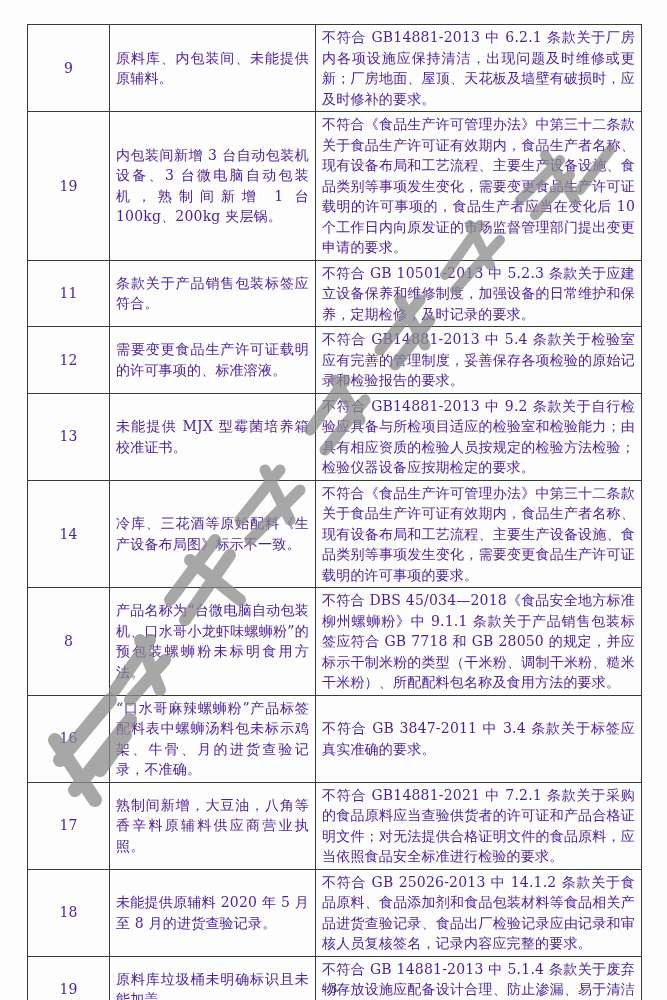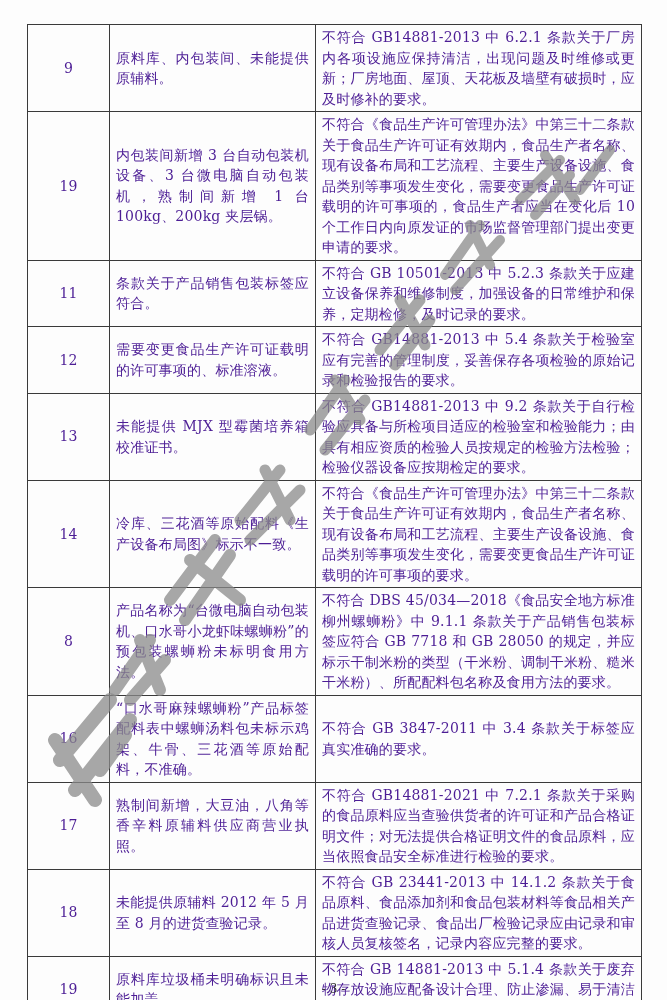--- a/index.html
+++ b/index.html
@@ -59,32 +59,32 @@
         <td class="issue">冷库、三花酒等原始配料《生产设备布局图》标示不一致。</td>
         <td class="basis">不符合《食品生产许可管理办法》中第三十二条款关于食品生产许可证有效期内，食品生产者名称、现有设备布局和工艺流程、主要生产设备设施、食品类别等事项发生变化，需要变更食品生产许可证载明的许可事项的要求。</td>
       </tr>
       <tr style="height:107px">
         <td class="num">8</td>
         <td class="issue">产品名称为“台微电脑自动包装机、口水哥小龙虾味螺蛳粉”的预包装螺蛳粉未标明食用方法。</td>
         <td class="basis">不符合 DBS 45/034—2018《食品安全地方标准 柳州螺蛳粉》中 9.1.1 条款关于产品销售包装标签应符合 GB 7718 和 GB 28050 的规定，并应标示干制米粉的类型（干米粉、调制干米粉、糙米干米粉）、所配配料包名称及食用方法的要求。</td>
       </tr>
       <tr style="height:81px">
         <td class="num">16</td>
-        <td class="issue">“口水哥麻辣螺蛳粉”产品标签配料表中螺蛳汤料包未标示鸡架、牛骨、三花酒等原始配料，不准确。</td>
+        <td class="issue">“口水哥麻辣螺蛳粉”产品标签配料表中螺蛳汤料包未标示鸡架、牛骨、月的进货查验记录，不准确。</td>
         <td class="basis">不符合 GB 3847-2011 中 3.4 条款关于标签应真实准确的要求。</td>
       </tr>
       <tr style="height:82px">
         <td class="num">17</td>
         <td class="issue">熟制间新增，大豆油，八角等香辛料原辅料供应商营业执照。</td>
         <td class="basis">不符合 GB14881-2021 中 7.2.1 条款关于采购的食品原料应当查验供货者的许可证和产品合格证明文件；对无法提供合格证明文件的食品原料，应当依照食品安全标准进行检验的要求。</td>
       </tr>
       <tr style="height:82px">
         <td class="num">18</td>
-        <td class="issue">未能提供原辅料 2012 年 5 月至 8 月的进货查验记录。</td>
-        <td class="basis">不符合 GB 23441-2013 中 14.1.2 条款关于食品原料、食品添加剂和食品包装材料等食品相关产品进货查验记录、食品出厂检验记录应由记录和审核人员复核签名，记录内容应完整的要求。</td>
+        <td class="issue">未能提供原辅料 2020 年 5 月至 8 月的进货查验记录。</td>
+        <td class="basis">不符合 GB 25026-2013 中 14.1.2 条款关于食品原料、食品添加剂和食品包装材料等食品相关产品进货查验记录、食品出厂检验记录应由记录和审核人员复核签名，记录内容应完整的要求。</td>
       </tr>
       <tr style="height:40px">
         <td class="num">19</td>
         <td class="issue">原料库垃圾桶未明确标识且未能加盖。</td>
         <td class="basis">不符合 GB 14881-2013 中 5.1.4 条款关于废弃物存放设施应配备设计合理、防止渗漏、易于清洁的存</td>
       </tr>
     </tbody>
   </table>
 
   <svg class="watermark" viewBox="0 0 667 1000" width="667" height="1000">

